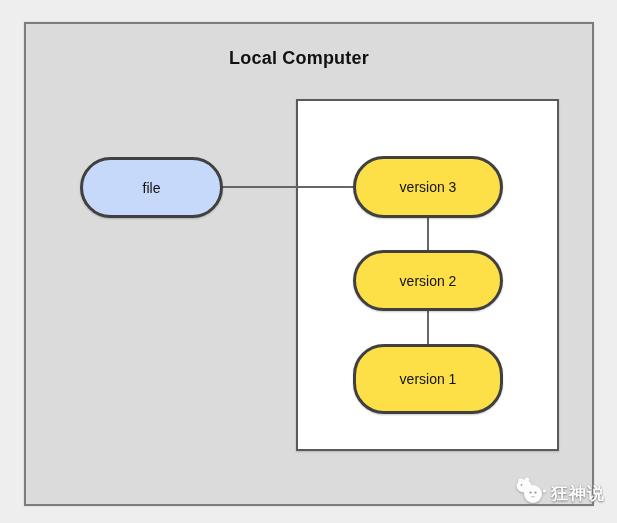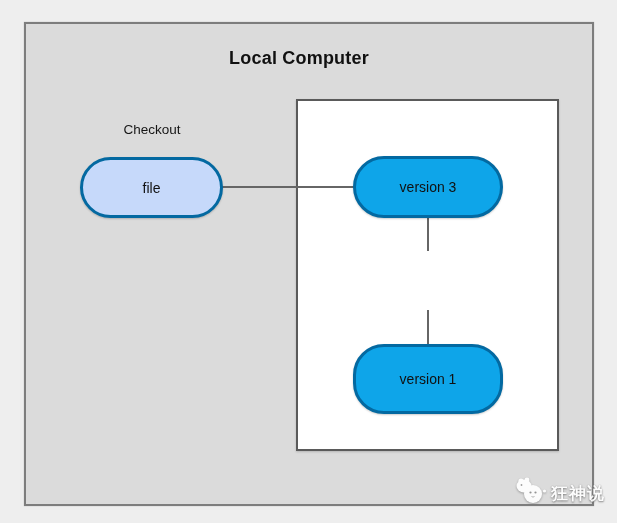--- a/index.html
+++ b/index.html
@@ -49,31 +49,31 @@
     box-sizing: border-box;
     box-shadow: 0 1px 2px rgba(0,0,0,0.18);
   }
   .pill {
     position: absolute;
     display: flex;
     align-items: center;
     justify-content: center;
     font-size: 14px;
     color: #111111;
-    border: 3px solid #0369a1;
+    border: 3px solid #404040;
     box-sizing: border-box;
     border-radius: 31px;
     box-shadow: 0 1px 2px rgba(0,0,0,0.2);
   }
   .pill-file {
     left: 80px; top: 157px;
     width: 143px; height: 61px;
     background: #C6D9FA;
   }
-  .pill-green { background: #0ea5e9; left: 353px; width: 150px; }
+  .pill-green { background: #fde047; left: 353px; width: 150px; }
   .pill-v3 { top: 156px; height: 62px; }
   .pill-v2 { top: 250px; height: 61px; }
   .pill-v1 { top: 344px; height: 70px; }
   .connector {
     position: absolute;
     background: #666666;
   }
   .conn-h  { left: 222px; top: 186px; width: 132px; height: 2px; }
   .conn-v1 { left: 427px; top: 217px; width: 2px;  height: 34px; }
   .conn-v2 { left: 427px; top: 310px; width: 2px;  height: 35px; }
@@ -100,31 +100,31 @@
 
 <div class="canvas">
 
   <div class="outer-box">
 
     <div class="diagram-title">Local Computer</div>
 
     <div class="white-box"></div>
   </div>
 
-  <div class="section-label checkout-label">Checkout</div>
 
 
   <div class="connector conn-h"></div>
   <div class="connector conn-v1"></div>
   <div class="connector conn-v2"></div>
 
   <div class="pill pill-file">file</div>
 
   <div class="pill pill-green pill-v3">version 3</div>
 
+  <div class="pill pill-green pill-v2">version 2</div>
 
   <div class="pill pill-green pill-v1">version 1</div>
 
   <div class="watermark">
     <svg class="mascot-icon" width="33" height="31" viewBox="0 0 33 31">
 
       <circle cx="7" cy="7" r="2.6" fill="#FFFFFF"></circle>
       <circle cx="13" cy="6" r="2.4" fill="#FFFFFF"></circle>
       <ellipse cx="10" cy="12" rx="7.5" ry="6.5" fill="#FFFFFF"></ellipse>
       <circle cx="7.5" cy="11" r="0.9" fill="#9a9a9a"></circle>

